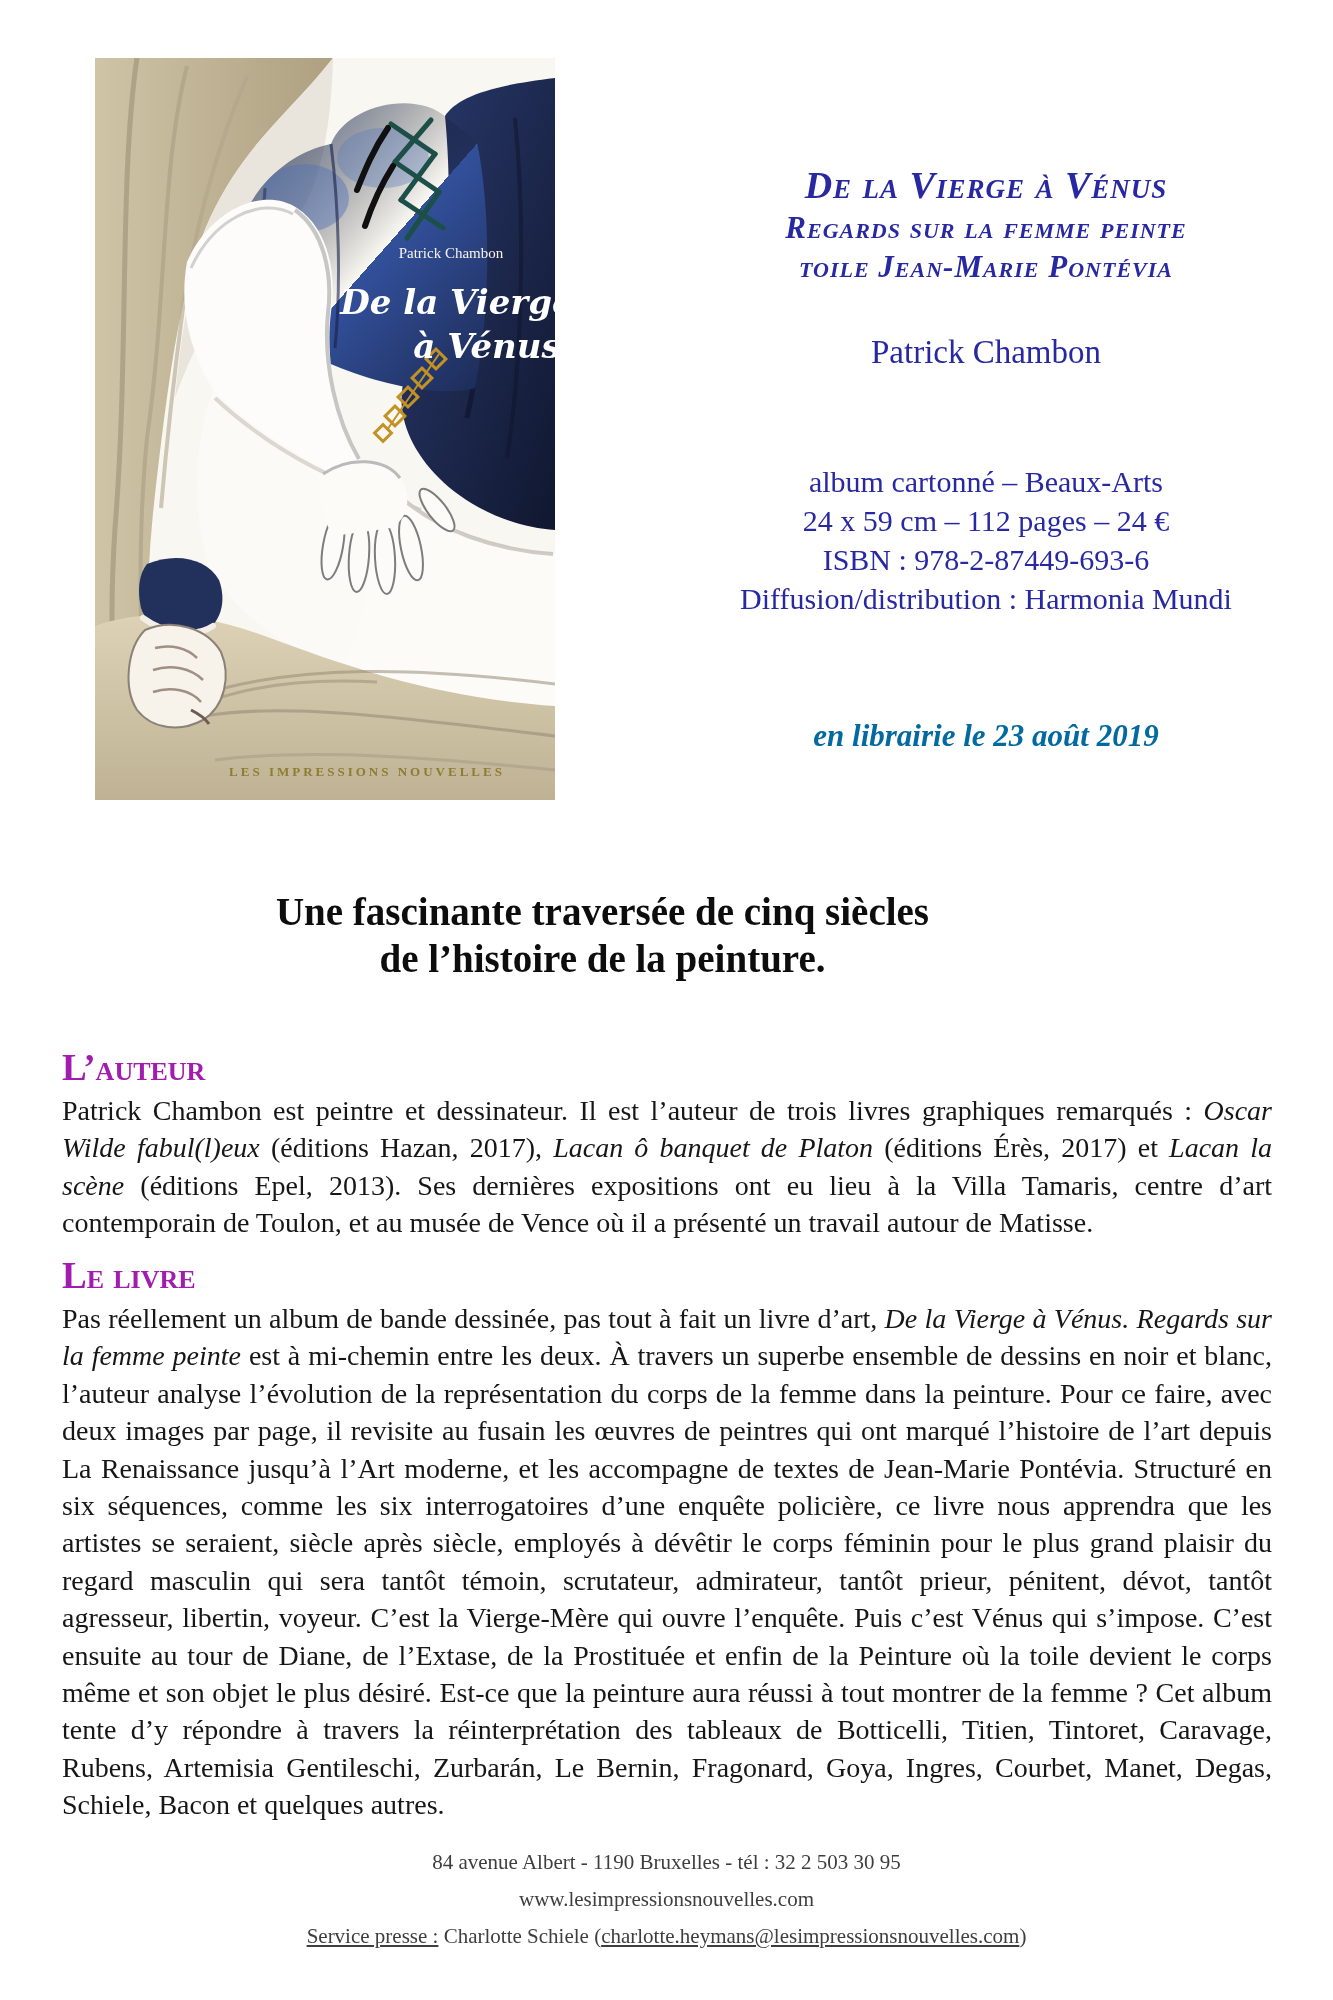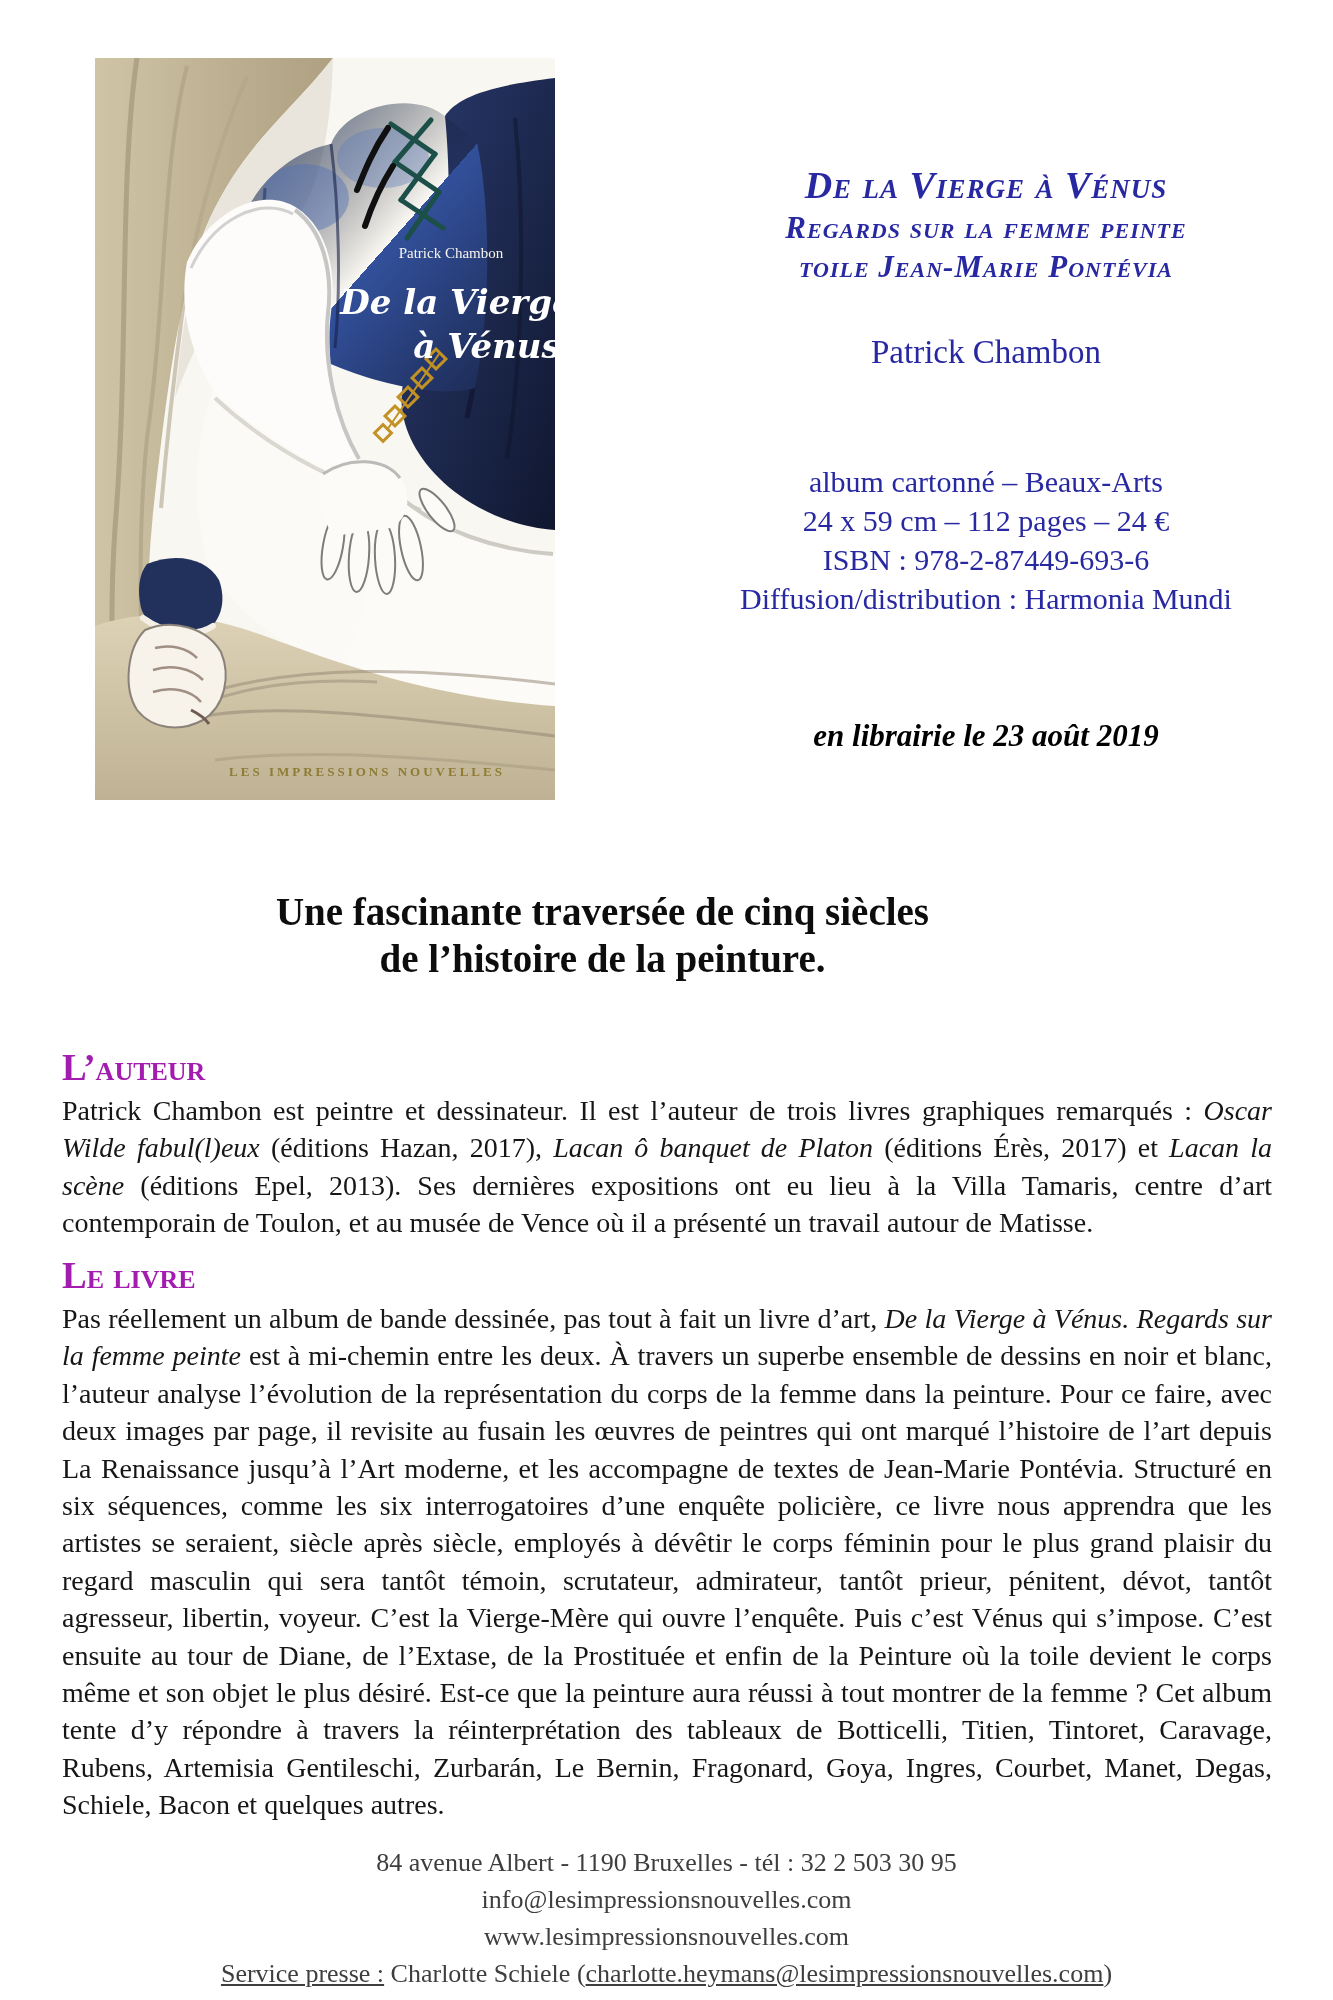--- a/index.html
+++ b/index.html
@@ -10,34 +10,34 @@
   
   .cover{position:absolute;left:95px;top:58px;width:460px;height:742px;}
   .cover svg{display:block;width:100%;height:100%;}
   
   .right-col{position:absolute;left:640px;top:0;width:692px;text-align:center;}
   .title-block{position:absolute;top:162px;left:0;width:100%;color:#2828a2;}
   .title-main{font-size:38px;font-weight:bold;font-style:italic;font-variant:small-caps;letter-spacing:1px;line-height:46px;}
   .title-sub{font-size:31px;font-weight:bold;font-style:italic;font-variant:small-caps;letter-spacing:1px;line-height:39px;}
   .author-name{position:absolute;top:334px;left:0;width:100%;font-size:33px;color:#2828a2;}
   .specs{position:absolute;top:462px;left:0;width:100%;font-size:30px;line-height:39px;color:#2828a2;}
-  .release{position:absolute;top:718px;left:0;width:100%;font-size:31px;font-weight:bold;font-style:italic;color:#000000;}
+  .release{position:absolute;top:718px;left:0;width:100%;font-size:31px;font-weight:bold;font-style:italic;color:#0369a1;}
   
   .tagline{position:absolute;top:888px;left:0;width:1205px;text-align:center;
            font-size:39px;font-weight:bold;color:#0d0d0d;line-height:47px;}
   
   .section{position:absolute;left:62px;width:1210px;}
   .sec-auteur{top:1046px;}
   .sec-livre{top:1254px;}
   .sec-head{font-size:37px;font-weight:bold;font-variant:small-caps;color:#a21caf;line-height:44px;margin:0 0 2px 0;}
   .body-par{font-size:28px;line-height:37.4px;text-align:justify;margin:0;color:#161616;}
   .it{font-style:italic;}
   
   .footer{position:absolute;top:1844px;left:0;width:1333px;text-align:center;
-          font-size:26px;line-height:37px;color:#3e3e3e;}
+          font-size:21px;line-height:37px;color:#3e3e3e;}
   .footer a{color:#3e3e3e;text-decoration:underline;}
   .u{text-decoration:underline;}
 </style>
 </head>
 <body>
 
 <div class="page">
 
   <div class="cover">
     <svg viewBox="0 0 460 742" xmlns="http://www.w3.org/2000/svg">
@@ -173,18 +173,17 @@
     <p class="body-par"><span>Patrick Chambon est peintre et dessinateur. Il est l’auteur de trois livres graphiques remarqués : </span><span class="it">Oscar Wilde fabul(l)eux</span><span> (éditions Hazan, 2017), </span><span class="it">Lacan ô banquet de Platon</span><span> (éditions Érès, 2017) et </span><span class="it">Lacan la scène</span><span> (éditions Epel, 2013). Ses dernières expositions ont eu lieu à la Villa Tamaris, centre d’art contemporain de Toulon, et au musée de Vence où il a présenté un travail autour de Matisse.</span></p>
   </div>
 
   <div class="section sec-livre">
     <h2 class="sec-head">Le livre</h2>
     <p class="body-par"><span>Pas réellement un album de bande dessinée, pas tout à fait un livre d’art, </span><span class="it">De la Vierge à Vénus. Regards sur la femme peinte</span><span> est à mi-chemin entre les deux. À travers un superbe ensemble de dessins en noir et blanc, l’auteur analyse l’évolution de la représentation du corps de la femme dans la peinture. Pour ce faire, avec deux images par page, il revisite au fusain les œuvres de peintres qui ont marqué l’histoire de l’art depuis La Renaissance jusqu’à l’Art moderne, et les accompagne de textes de Jean-Marie Pontévia. Structuré en six séquences, comme les six interrogatoires d’une enquête policière, ce livre nous apprendra que les artistes se seraient, siècle après siècle, employés à dévêtir le corps féminin pour le plus grand plaisir du regard masculin qui sera tantôt témoin, scrutateur, admirateur, tantôt prieur, pénitent, dévot, tantôt agresseur, libertin, voyeur. C’est la Vierge-Mère qui ouvre l’enquête. Puis c’est Vénus qui s’impose. C’est ensuite au tour de Diane, de l’Extase, de la Prostituée et enfin de la Peinture où la toile devient le corps même et son objet le plus désiré. Est-ce que la peinture aura réussi à tout montrer de la femme ? Cet album tente d’y répondre à travers la réinterprétation des tableaux de Botticelli, Titien, Tintoret, Caravage, Rubens, Artemisia Gentileschi, Zurbarán, Le Bernin, Fragonard, Goya, Ingres, Courbet, Manet, Degas, Schiele, Bacon et quelques autres.</span></p>
   </div>
 
   <div class="footer">
     <div>84 avenue Albert - 1190 Bruxelles - tél : 32 2 503 30 95</div>
-    <div>info@lesimpressionsnouvelles.com</div>
     <div>www.lesimpressionsnouvelles.com</div>
     <div><span class="u">Service presse :</span><span> Charlotte Schiele (</span><a href="#">charlotte.heymans@lesimpressionsnouvelles.com</a><span>)</span></div>
   </div>
 
 </div>
 
 </body></html>

